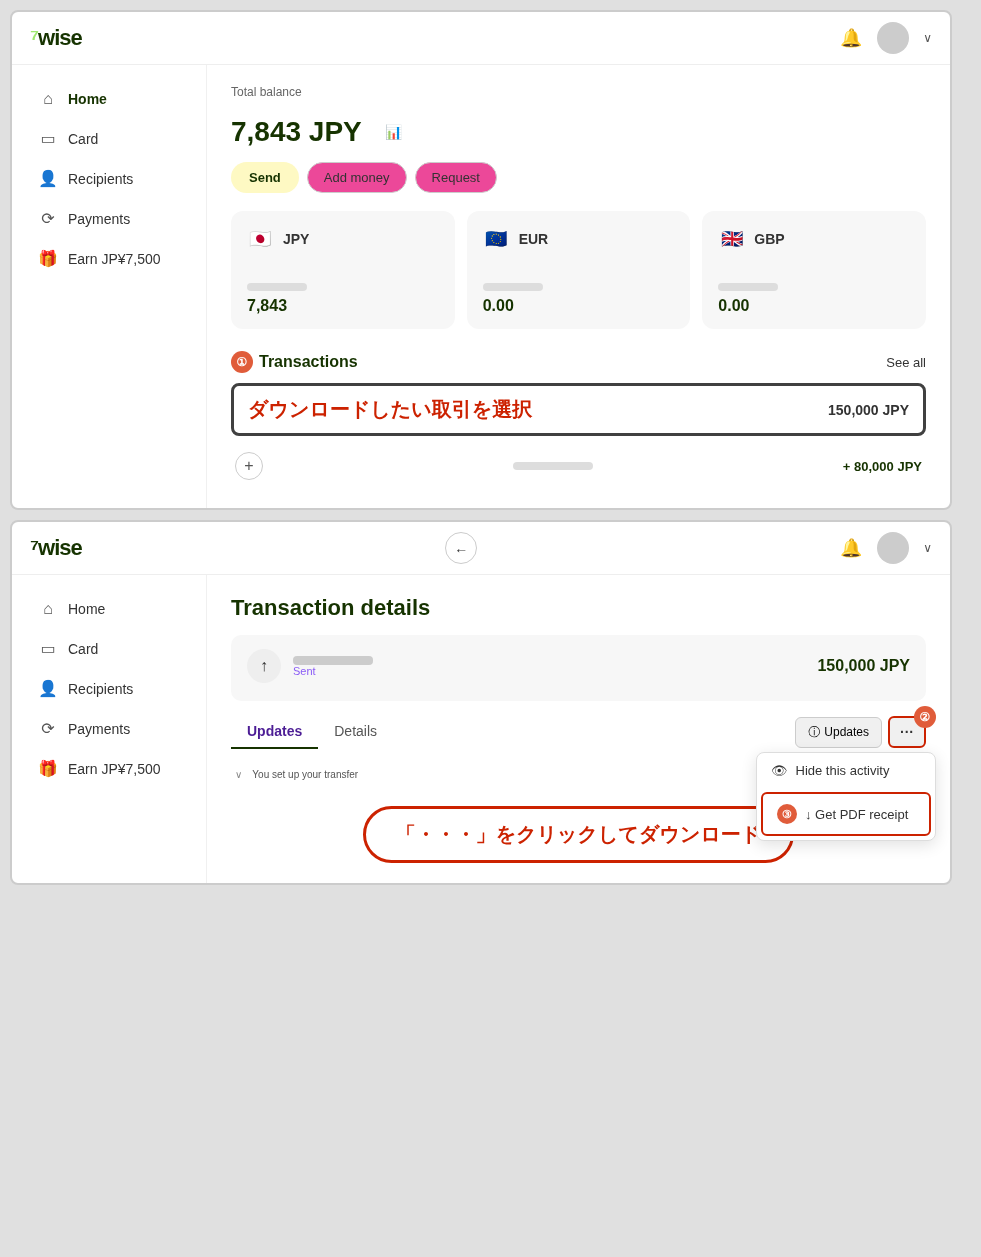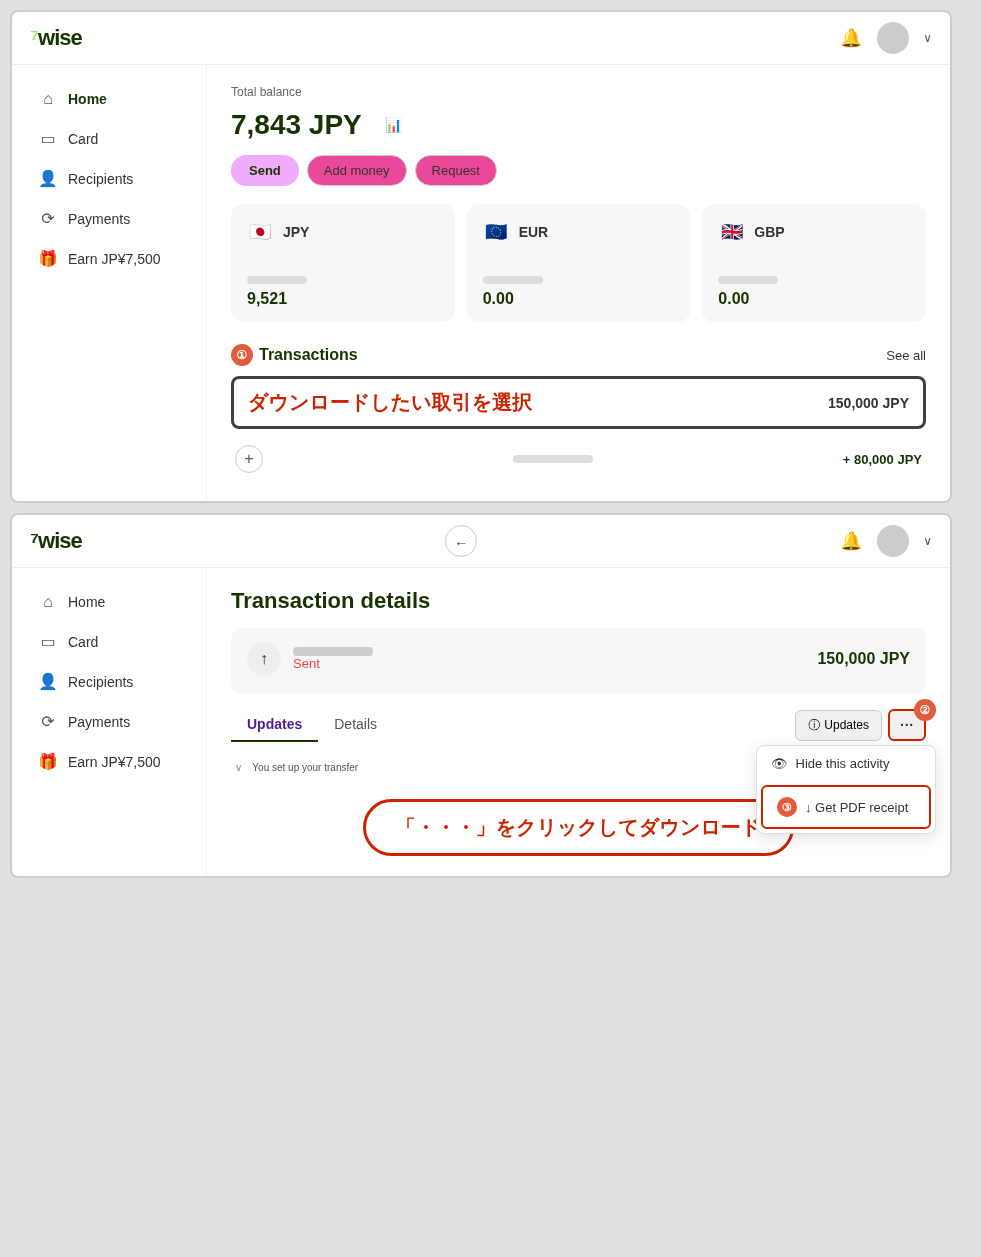--- a/index.html
+++ b/index.html
@@ -103,21 +103,21 @@
     
     .main-content {
       flex: 1;
       padding: 20px 24px;
     }
 
     
     .balance-label {
       font-size: 12px;
       color: #666;
-      margin-bottom: 10px;
+      margin-bottom: 17px;
     }
     .balance-amount {
       font-size: 28px;
       font-weight: 700;
       color: #163300;
       display: flex;
       align-items: center;
       gap: 24px;
     }
     .chart-icon {
@@ -125,21 +125,21 @@
       color: #888;
     }
 
     
     .action-buttons {
       display: flex;
       gap: 8px;
       margin: 14px 0 18px 0;
     }
     .btn-send {
-      background: #f0abfc;
+      background: #fef9c3;
       color: #163300;
       border: none;
       border-radius: 20px;
       padding: 7px 18px;
       font-size: 13px;
       font-weight: 600;
       cursor: pointer;
     }
     .btn-outline {
       background: #ec4899;
@@ -324,22 +324,22 @@
       height: 34px;
       border-radius: 50%;
       background: #eee;
       display: flex;
       align-items: center;
       justify-content: center;
       font-size: 16px;
       color: #333;
     }
     .txn-detail-label {
-      font-size: 13px;
-      color: #ef4444;
+      font-size: 11px;
+      color: #8b5cf6;
     }
     .txn-detail-name {
       width: 80px;
       height: 9px;
       background: #ccc;
       border-radius: 4px;
     }
     .txn-detail-amount {
       font-size: 16px;
       font-weight: 700;
@@ -529,21 +529,21 @@
         </div>
 
         <div class="currency-cards">
 
           <div class="currency-card">
             <div class="currency-card-header">
               <div class="flag-circle">🇯🇵</div>
               <span class="currency-name">JPY</span>
             </div>
             <div class="currency-subtext"></div>
-            <div class="currency-amount">9,521</div>
+            <div class="currency-amount">7,843</div>
           </div>
 
           <div class="currency-card">
             <div class="currency-card-header">
               <div class="flag-circle">🇪🇺</div>
               <span class="currency-name">EUR</span>
             </div>
             <div class="currency-subtext"></div>
             <div class="currency-amount">0.00</div>
           </div>

